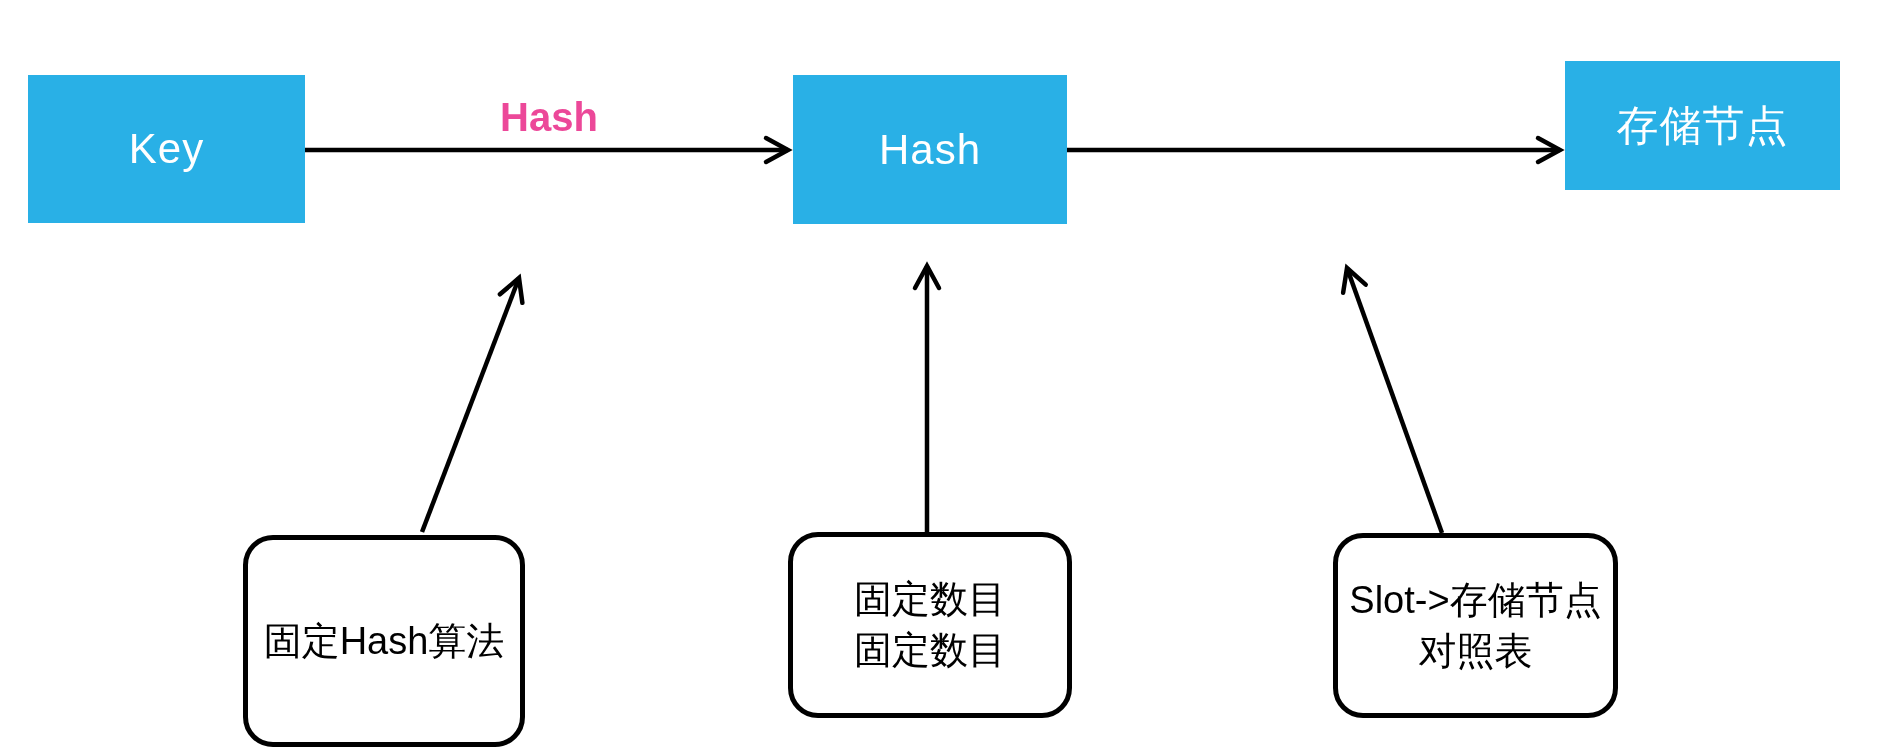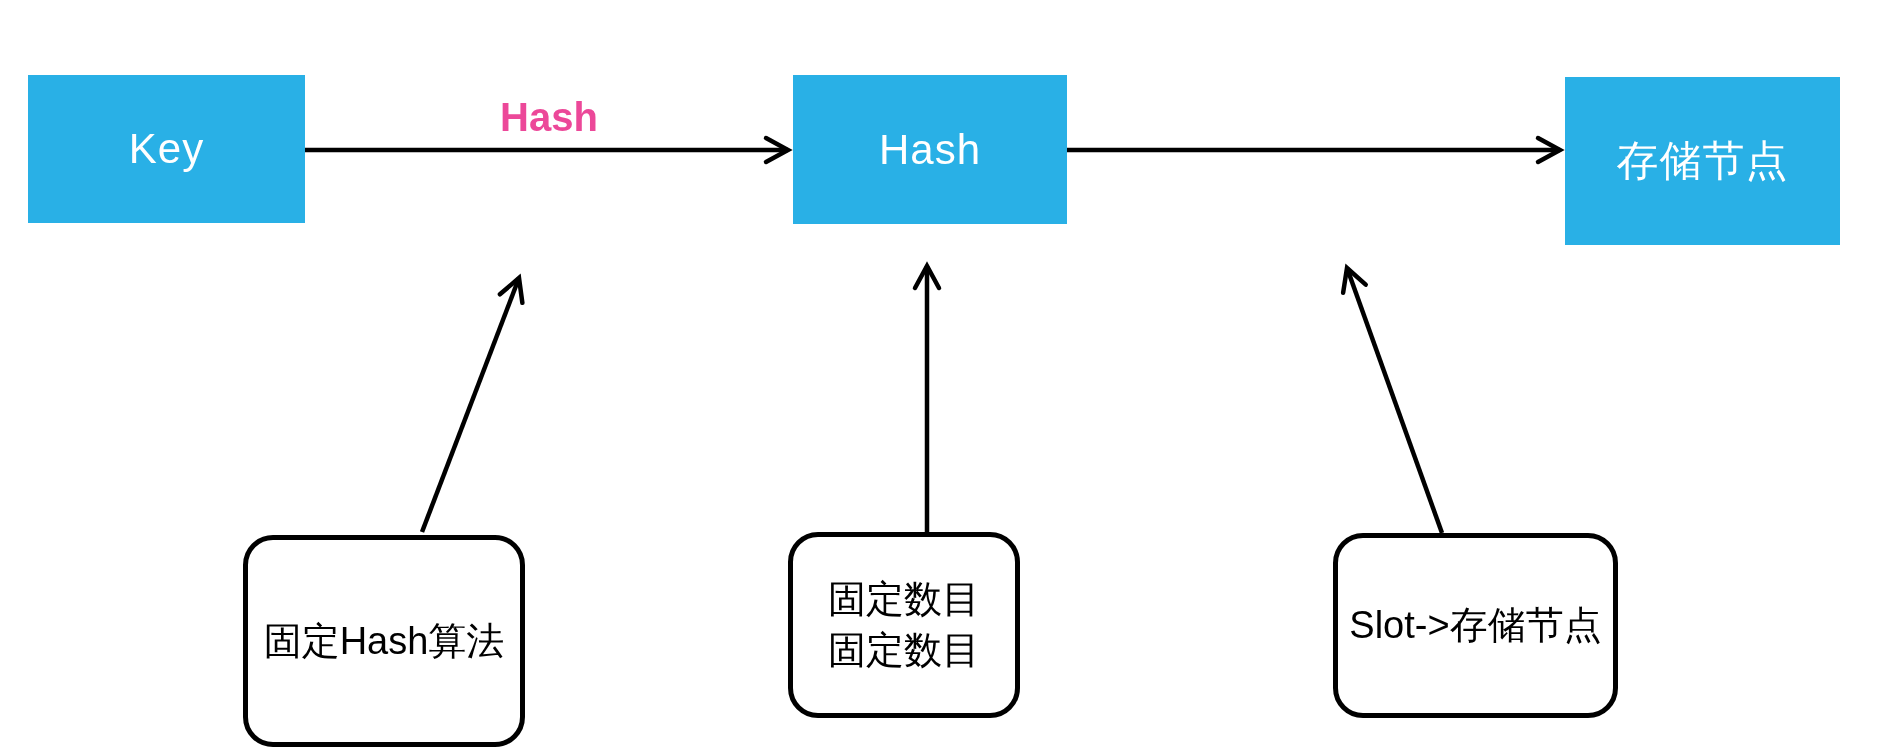--- a/index.html
+++ b/index.html
@@ -30,21 +30,21 @@
     display: flex;
     align-items: center;
     justify-content: center;
     font-size: 42px;
     font-weight: 400;
     letter-spacing: 1px;
     z-index: 2;
   }
   .node-key     { left: 28px;   top: 75px; width: 277px; height: 148px; }
   .node-slot    { left: 793px;  top: 75px; width: 274px; height: 149px; }
-  .node-storage { left: 1565px; top: 77px; width: 275px; height: 168px; }
+  .node-storage { left: 1565px; top: 61px; width: 275px; height: 129px; }
 
   .edge-label {
     position: absolute;
     top: 95px;
     width: 300px;
     text-align: center;
     font-size: 40px;
     font-weight: 700;
     color: #ec4899;
     z-index: 2;
@@ -62,21 +62,21 @@
     flex-direction: column;
     align-items: center;
     justify-content: center;
     text-align: center;
     font-size: 38px;
     line-height: 51px;
     color: #000000;
     z-index: 2;
   }
   .note-1 { left: 243px;  top: 535px; width: 282px; height: 212px; }
-  .note-2 { left: 788px;  top: 532px; width: 232px; height: 186px; }
+  .note-2 { left: 788px;  top: 532px; width: 284px; height: 186px; }
   .note-3 { left: 1333px; top: 533px; width: 285px; height: 185px; }
 </style>
 </head>
 <body>
 
 <div class="canvas">
 
   <svg class="arrow-layer" viewBox="0 0 1904 754" xmlns="http://www.w3.org/2000/svg">
     <defs>
       <marker id="chevron" markerUnits="userSpaceOnUse" markerWidth="36" markerHeight="36" refX="29" refY="18" orient="auto">
@@ -114,15 +114,16 @@
     <div>固定Hash算法</div>
   </div>
 
   <div class="note note-2">
     <div>固定数目</div>
     <div>固定数目</div>
   </div>
 
   <div class="note note-3">
     <div>Slot-&gt;存储节点</div>
+    <div>对照表</div>
   </div>
 
 </div>
 
 </body></html>

